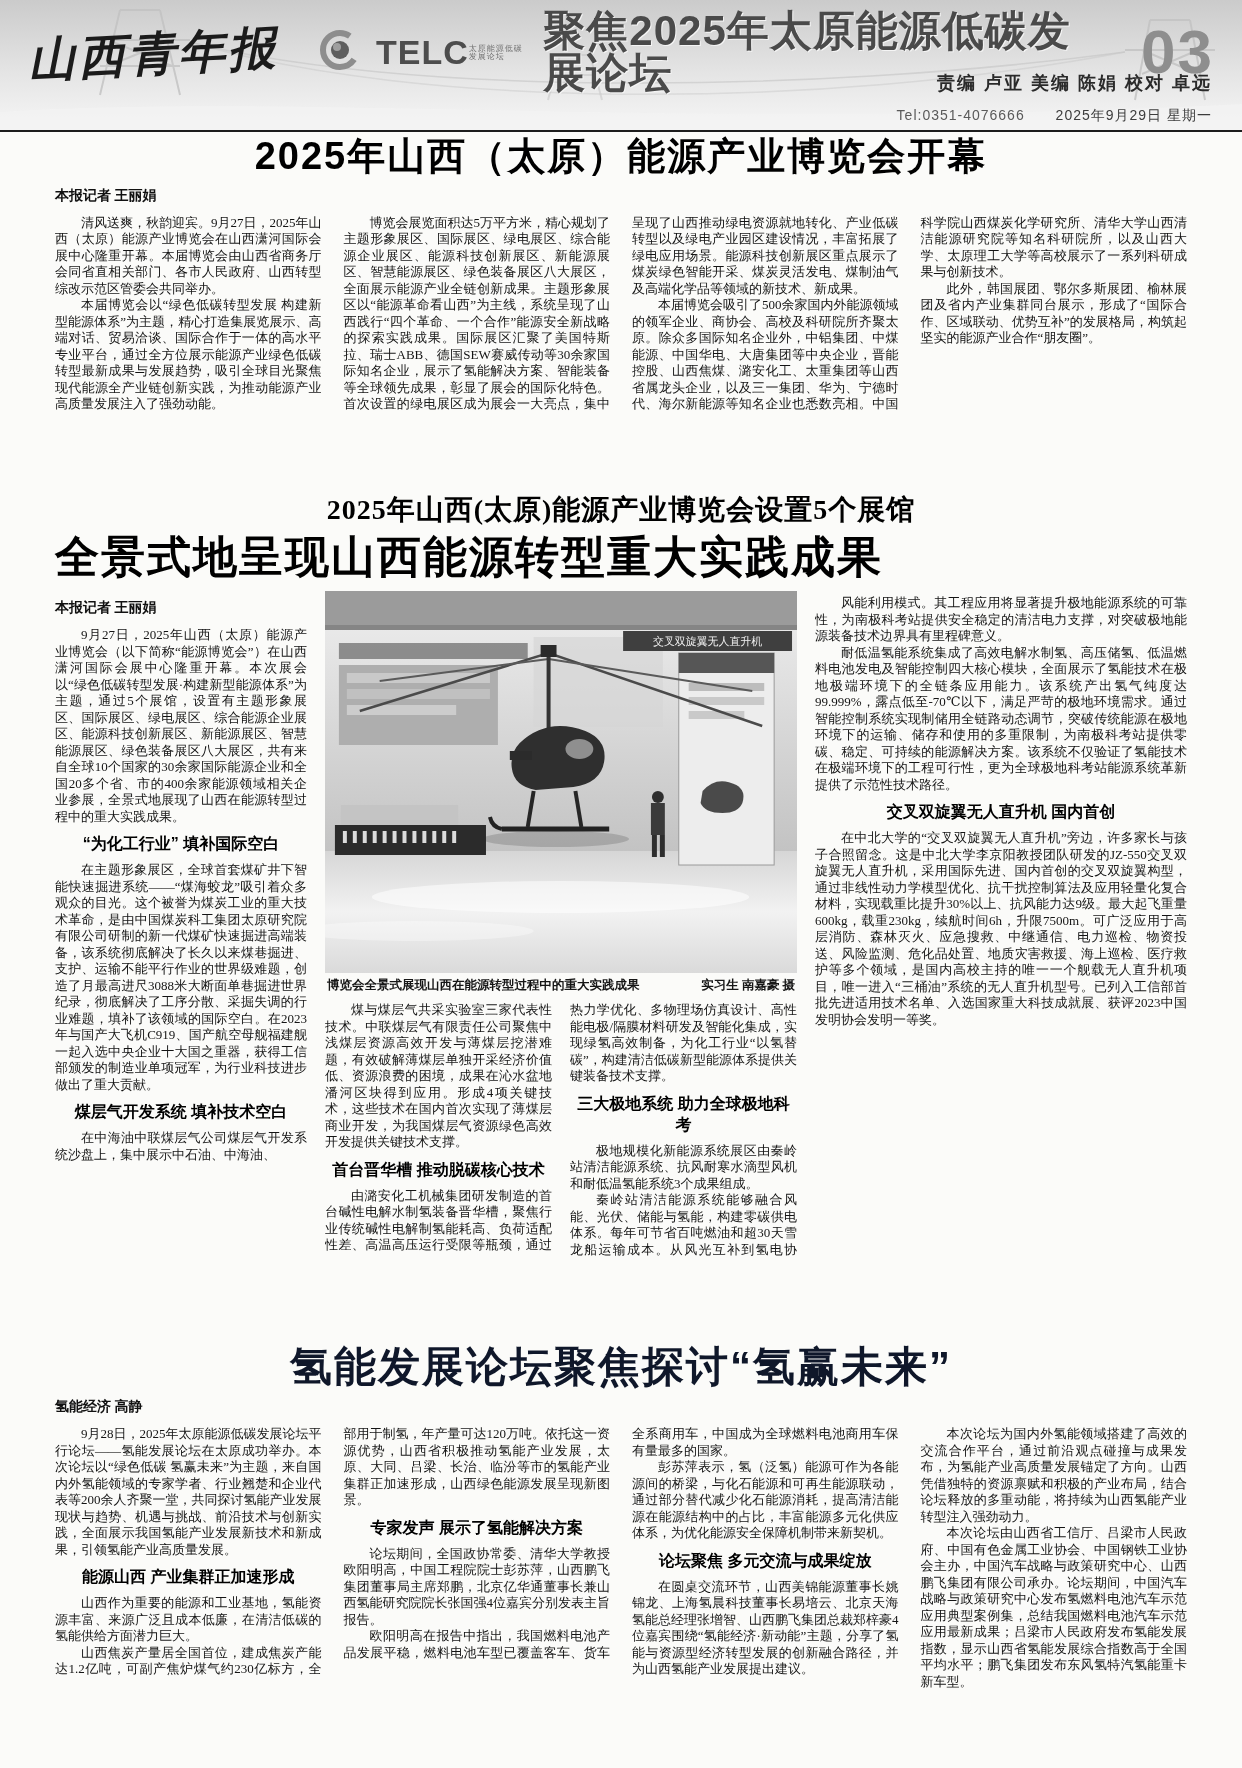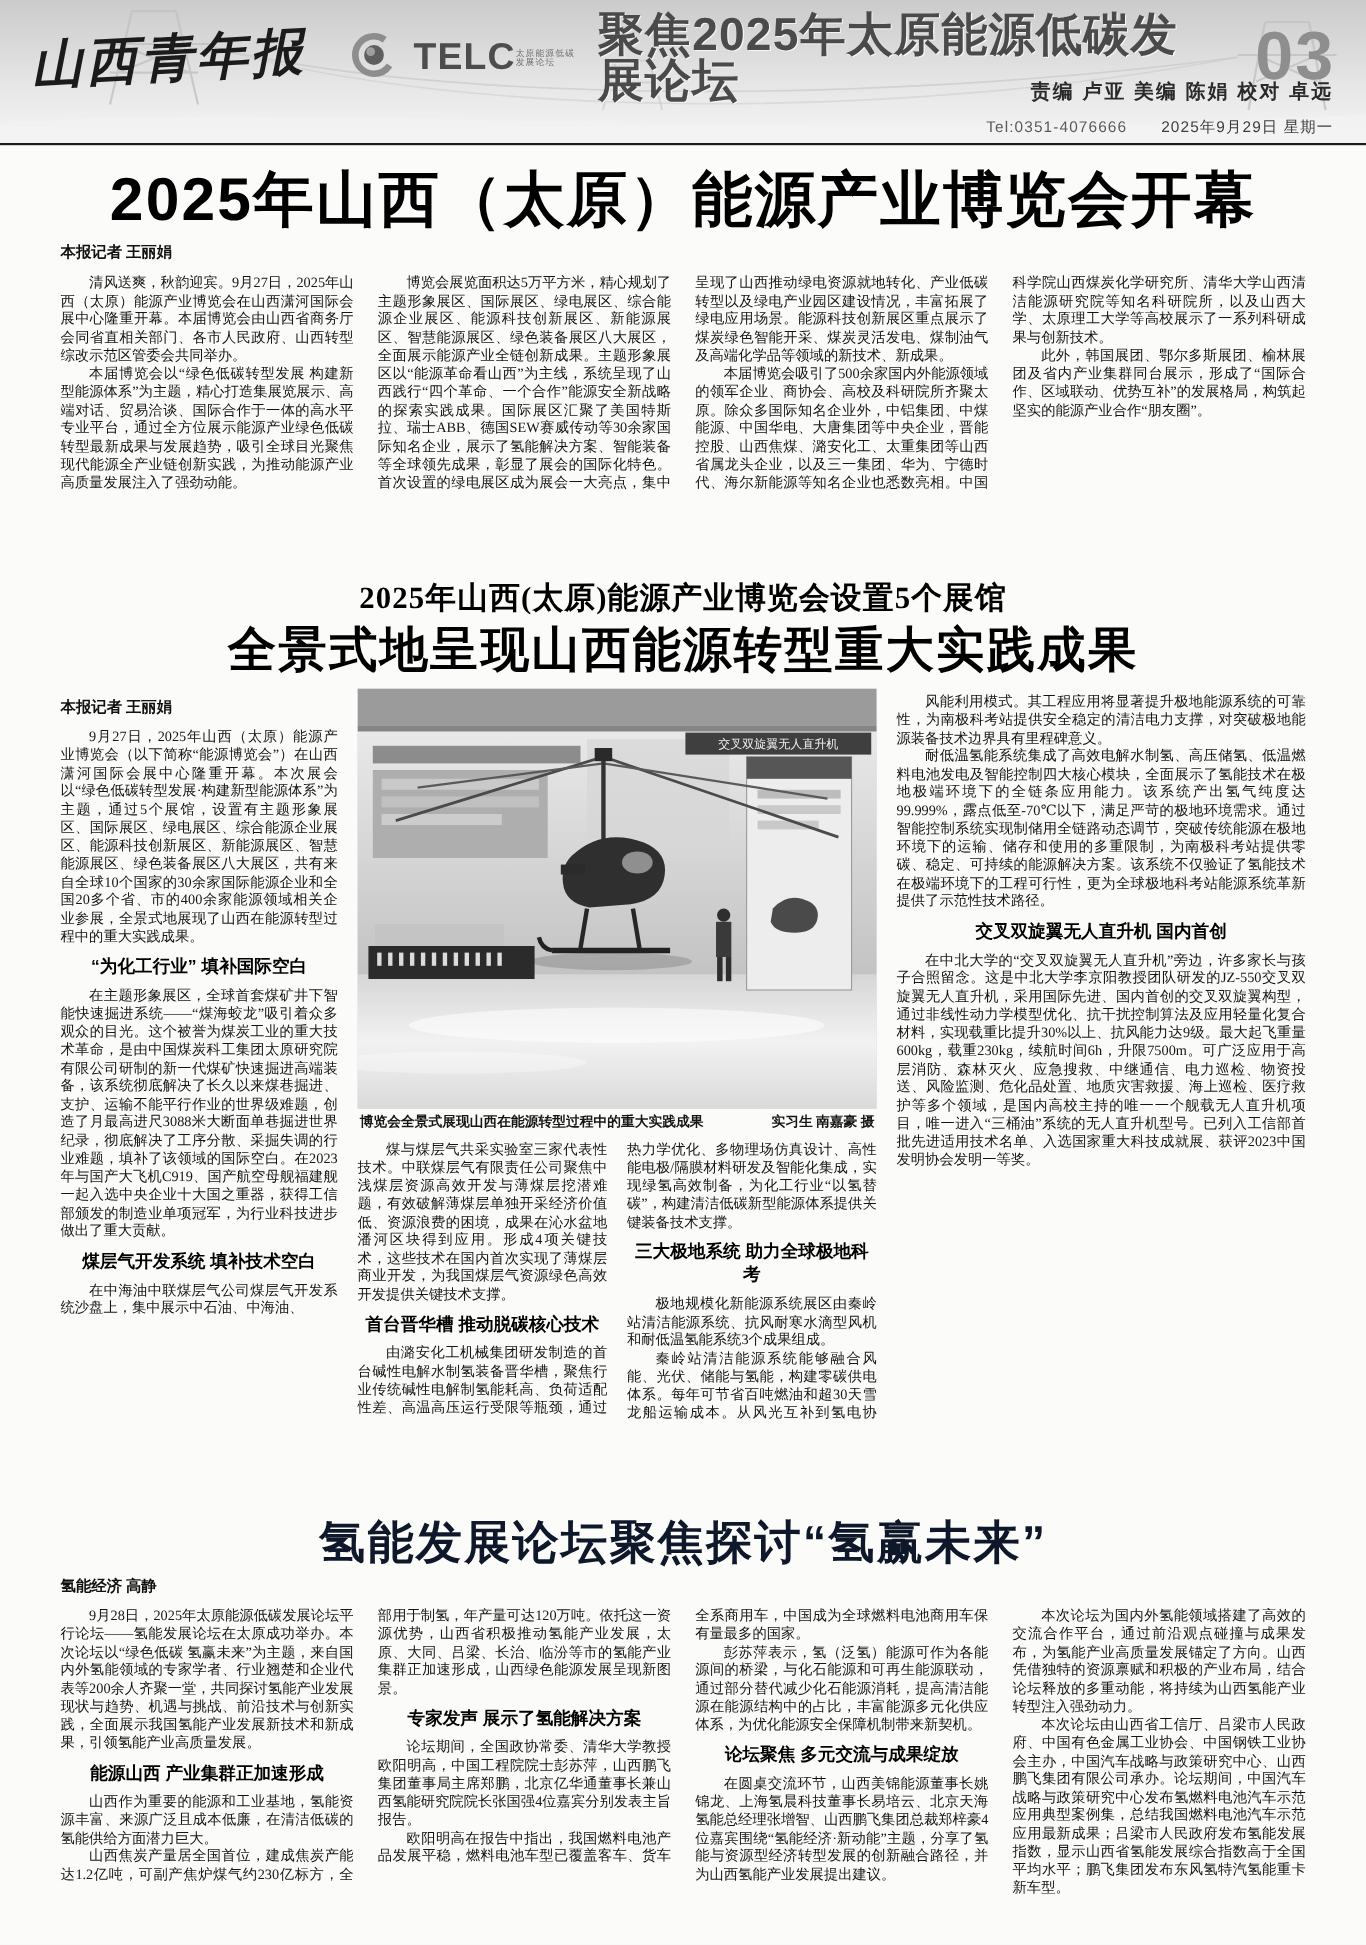--- a/index.html
+++ b/index.html
@@ -37,27 +37,27 @@
   
   main{padding:0 55px;}
   .para{font-size:13px;line-height:16.5px;text-align:justify;text-indent:2em;margin:0;color:#141414;}
   .subhead{font-size:16px;font-weight:bold;font-family:"Liberation Sans","DejaVu Sans",sans-serif;
     text-align:center;margin:9px 0 7px;color:#000;break-inside:avoid;text-indent:0;}
   .byline{font-weight:bold;font-size:14px;margin:8px 0 10px;color:#111;}
   .cols4{column-count:4;column-gap:22px;overflow:hidden;}
 
   
   .a1-head{font-family:"Liberation Sans","DejaVu Sans",sans-serif;font-weight:900;
-    font-size:55px;letter-spacing:2px;text-align:center;margin:18px 0 2px;color:#000;line-height:1.15;}
+    font-size:38px;letter-spacing:2px;text-align:center;margin:3px 0 2px;color:#000;line-height:1.15;}
   .a1-cols{height:250px;}
 
   
   .kicker{font-weight:bold;font-size:28px;text-align:center;margin:26px 0 4px;color:#000;letter-spacing:1px;}
   .a2-head{font-family:"Liberation Sans","DejaVu Sans",sans-serif;font-weight:900;
-    font-size:44px;letter-spacing:2px;text-align:center;margin:2px 0 10px;color:#000;line-height:1.1;}
+    font-size:44px;letter-spacing:2px;text-align:left;margin:2px 0 10px;color:#000;line-height:1.1;}
   .a2-grid{display:grid;grid-template-columns:252px 1fr 372px;gap:18px;}
   .a2-left{height:692px;overflow:hidden;}
   .a2-right{height:692px;overflow:hidden;padding-top:4px;}
   .a2-mid figure{margin:0;}
   .photo-svg{display:block;width:100%;height:382px;background:#ddd;}
   .caption{display:flex;justify-content:space-between;align-items:baseline;
     font-size:12.5px;padding:4px 2px 8px;font-weight:bold;}
   .caption .credit{font-weight:bold;}
   .cols2{column-count:2;column-gap:18px;height:262px;overflow:hidden;}
 

